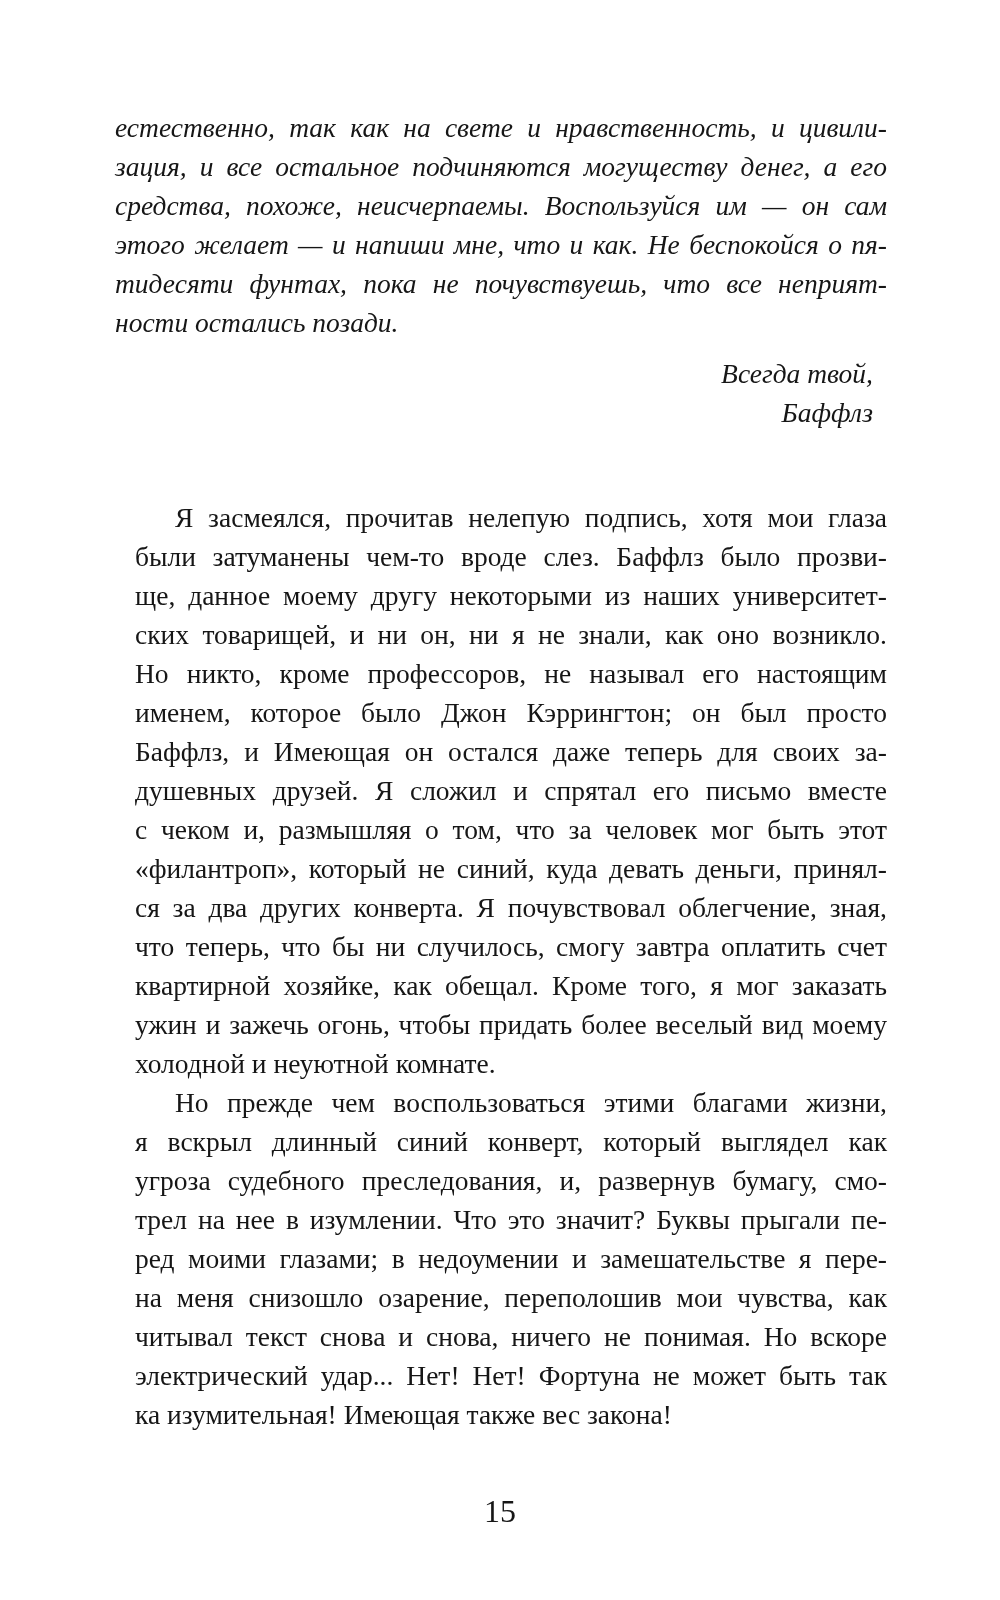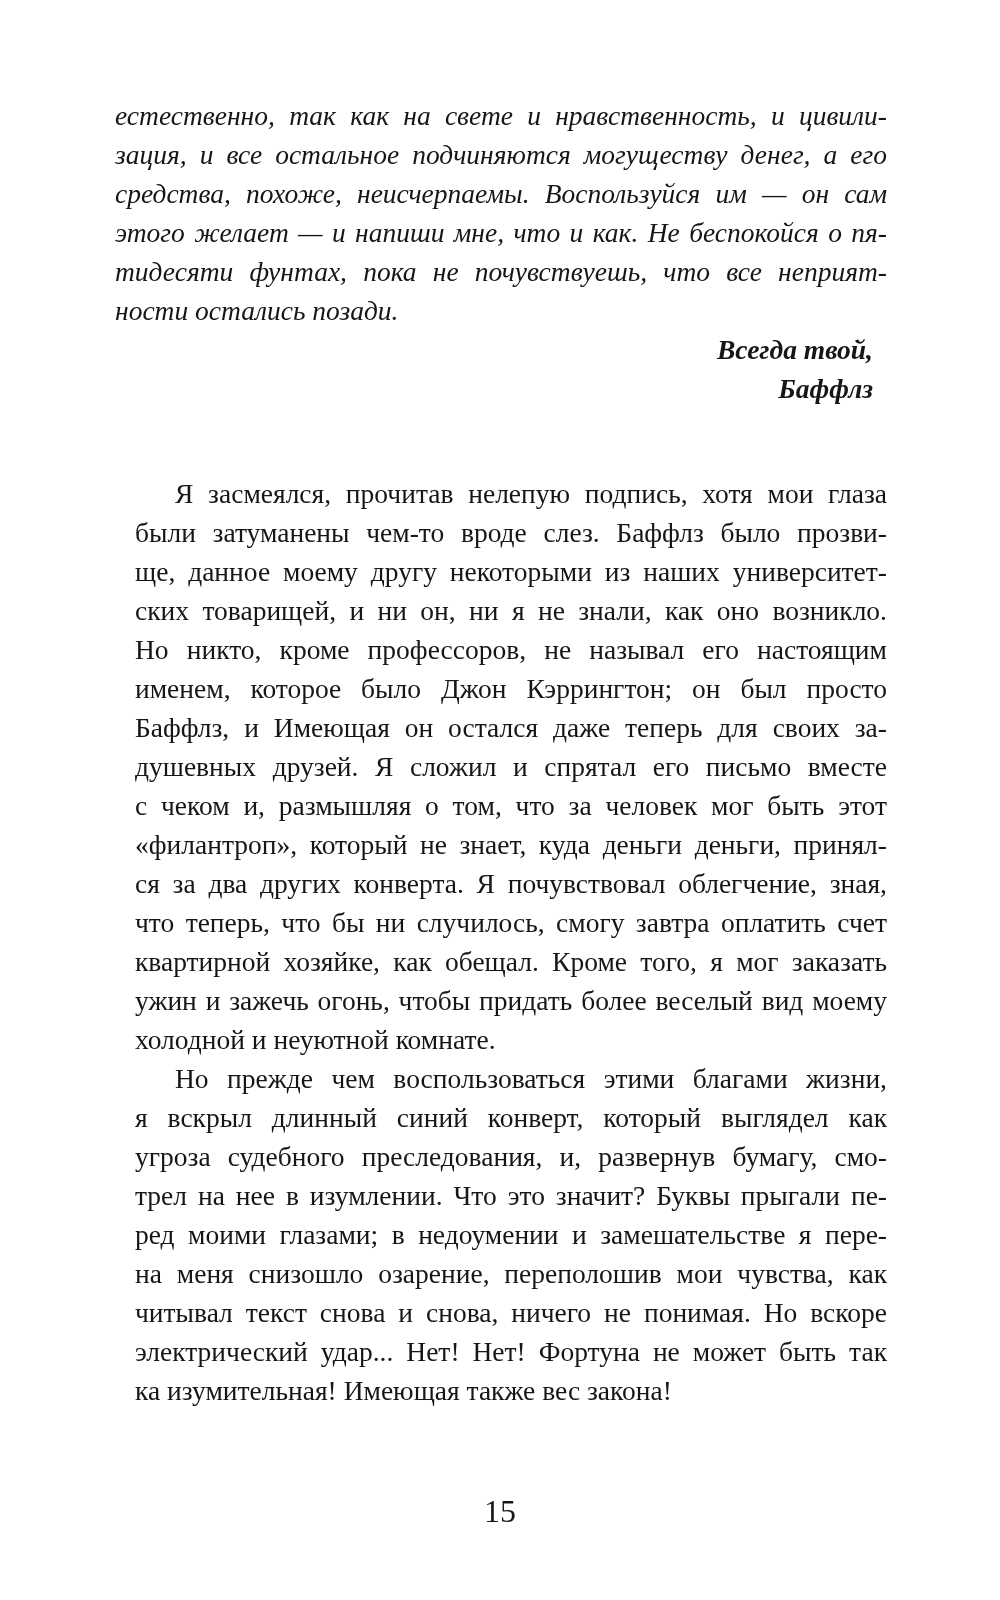--- a/index.html
+++ b/index.html
@@ -14,43 +14,42 @@
     background: #ffffff;
     color: #161616;
     font-family: "Liberation Serif", "DejaVu Serif", serif;
     font-size: 27.5px;
     line-height: 39px;
     overflow: hidden;
   }
   .text-block {
     position: absolute;
     left: 115px;
-    top: 96px;
+    top: 108px;
     width: 772px;
   }
   .letter-block {
     font-style: italic;
   }
   .line {
     white-space: normal;
     min-height: 39px;
   }
   .line.just {
     text-align: justify;
     text-align-last: justify;
   }
   .line.indent {
     text-indent: 40px;
   }
   .signature-block {
     font-style: italic;
     text-align: right;
     padding-right: 14px;
-    margin-top: 0;
-    font-weight: bold;
+    margin-top: 12px;
   }
   .signature-block .line {
     text-align: right;
     text-align-last: right;
   }
   .main-text {
     margin-top: 66px;
     margin-left: 20px;
   }
   .page-number {
@@ -86,21 +85,21 @@
       <div class="paragraph">
           <div class="line just indent">Я засмеялся, прочитав нелепую подпись, хотя мои глаза</div>
           <div class="line just">были затуманены чем-то вроде слез. Баффлз было прозви-</div>
           <div class="line just">ще, данное моему другу некоторыми из наших университет-</div>
           <div class="line just">ских товарищей, и ни он, ни я не знали, как оно возникло.</div>
           <div class="line just">Но никто, кроме профессоров, не называл его настоящим</div>
           <div class="line just">именем, которое было Джон Кэррингтон; он был просто</div>
           <div class="line just">Баффлз, и Имеющая он остался даже теперь для своих за-</div>
           <div class="line just">душевных друзей. Я сложил и спрятал его письмо вместе</div>
           <div class="line just">с чеком и, размышляя о том, что за человек мог быть этот</div>
-          <div class="line just">«филантроп», который не знает, куда деньги деньги, принял-</div>
+          <div class="line just">«филантроп», который не синий, куда девать деньги, принял-</div>
           <div class="line just">ся за два других конверта. Я почувствовал облегчение, зная,</div>
           <div class="line just">что теперь, что бы ни случилось, смогу завтра оплатить счет</div>
           <div class="line just">квартирной хозяйке, как обещал. Кроме того, я мог заказать</div>
           <div class="line just">ужин и зажечь огонь, чтобы придать более веселый вид моему</div>
           <div class="line">холодной и неуютной комнате.</div>
         </div>
 
       <div class="paragraph">
           <div class="line just indent">Но прежде чем воспользоваться этими благами жизни,</div>
           <div class="line just">я вскрыл длинный синий конверт, который выглядел как</div>

